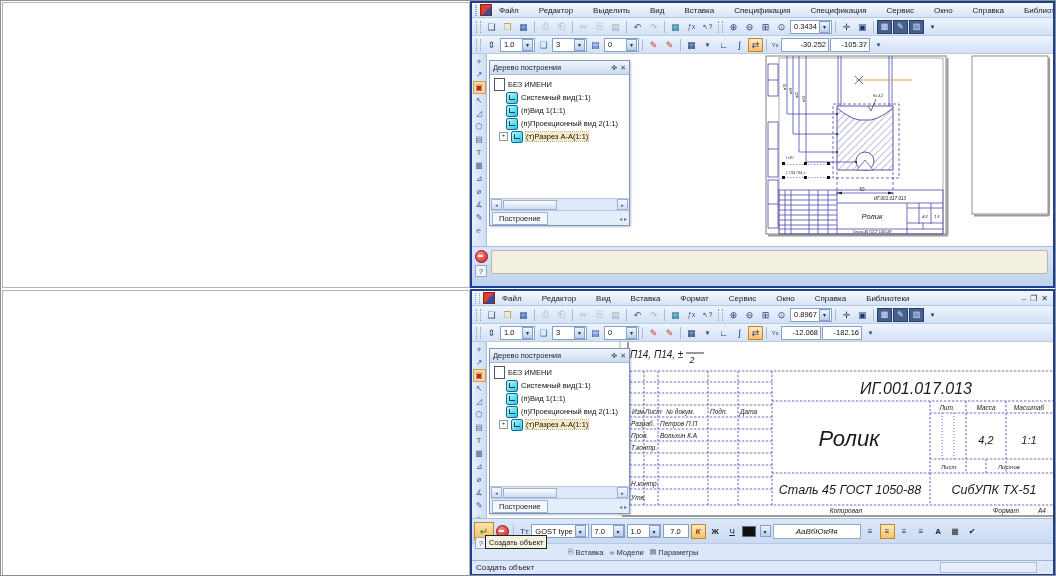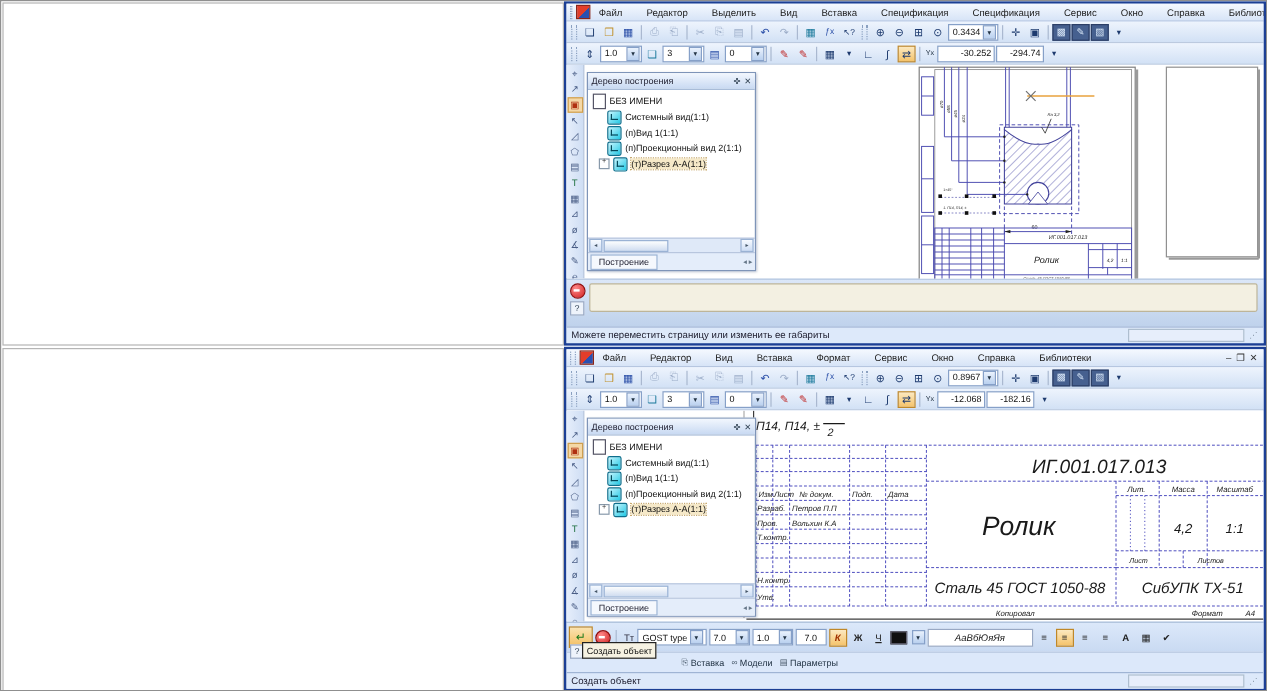--- a/index.html
+++ b/index.html
@@ -184,21 +184,21 @@
       <span class="tbtn c-red">✎</span>
       <span class="sep"></span>
       <span class="tbtn">▦</span>
       <span class="tbtn small">▾</span>
       <span class="tbtn">∟</span>
       <span class="tbtn">∫</span>
       <span class="tbtn hl">⇄</span>
       <span class="sep"></span>
       <span class="coordsym">Yx</span>
       <span class="nbox" style="width:34px;padding-left:10px;">-30.252</span>
-      <span class="nbox" style="width:34px;">-294.74</span>
+      <span class="nbox" style="width:34px;">-105.37</span>
       <span class="tbtn small">▾</span>
     </div>
 
     <div class="main">
       <div class="lstrip">
 
       <span class="ltool">⌖</span>
           <span class="ltool">↗</span>
           <span class="ltool">▣</span>
           <span class="ltool">↖</span>
@@ -397,25 +397,20 @@
     </div>
 
     <div class="propzone">
       <div class="pz-left">
         <span class="stopc"></span>
         <span class="qbtn">?</span>
       </div>
       <div class="pz-input"></div>
     </div>
 
-    <div class="statusbar">
-      <span>Можете переместить страницу или изменить ее габариты</span>
-      <span class="sright"></span>
-      <span class="sgrip">⋰</span>
-    </div>
   </div>
 
   <div class="kwin" style="top:288px;">
     <div class="menubar">
       <span class="mgrip"></span>
       <span class="appicon"></span>
       <div class="menus">
 
       <span class="menu-item">Файл</span>
           <span class="menu-item">Редактор</span>

